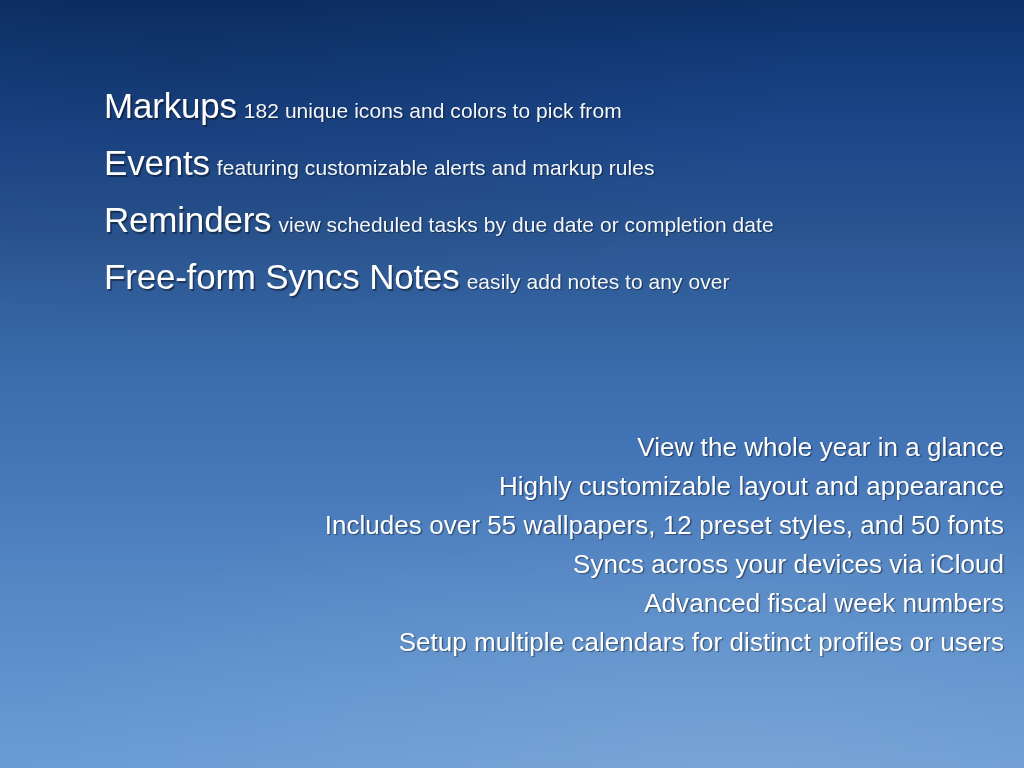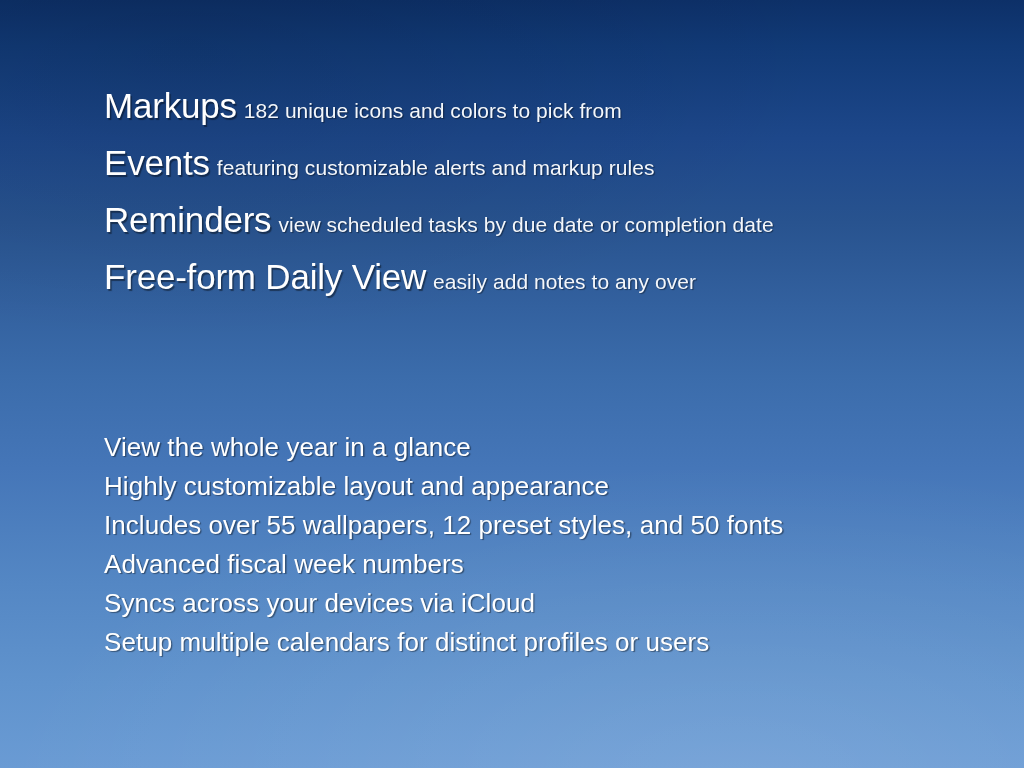--- a/index.html
+++ b/index.html
@@ -84,20 +84,21 @@
     vertical-align: baseline;
     margin-left: 7px;
   }
 
   
   #benefit-list {
     position: absolute;
     left: 0;
     top: 428px;
     width: 900px;
+    text-align: right;
   }
   .benefit-row {
     display: block;
     white-space: nowrap;
     font-size: 26px;
     font-weight: normal;
     color: #ffffff;
     line-height: 39px;
     letter-spacing: 0.05px;
     text-shadow: 1.4px 1.4px 1px rgba(0,0,0,0.40);
@@ -120,29 +121,29 @@
       <div class="feature-row">
         <span class="feature-title">Events</span><span class="feature-desc">featuring customizable alerts and markup rules</span>
       </div>
 
       <div class="feature-row">
         <span class="feature-title">Reminders</span><span class="feature-desc">view scheduled tasks by due date or completion date</span>
       </div>
 
 
       <div class="feature-row">
-        <span class="feature-title">Free-form Daily View</span><span class="feature-desc">easily add notes to any over</span>
+        <span class="feature-title">Free-form Syncs Notes</span><span class="feature-desc">easily add notes to any over</span>
       </div>
 
 
     </div>
 
     <div id="benefit-list">
       <div class="benefit-row">View the whole year in a glance</div>
       <div class="benefit-row">Highly customizable layout and appearance</div>
       <div class="benefit-row">Includes over 55 wallpapers, 12 preset styles, and 50 fonts</div>
+      <div class="benefit-row">Syncs across your devices via iCloud</div>
       <div class="benefit-row">Advanced fiscal week numbers</div>
-      <div class="benefit-row">Syncs across your devices via iCloud</div>
       <div class="benefit-row">Setup multiple calendars for distinct profiles or users</div>
     </div>
 
   </div>
 </div>
 
 </body></html>

